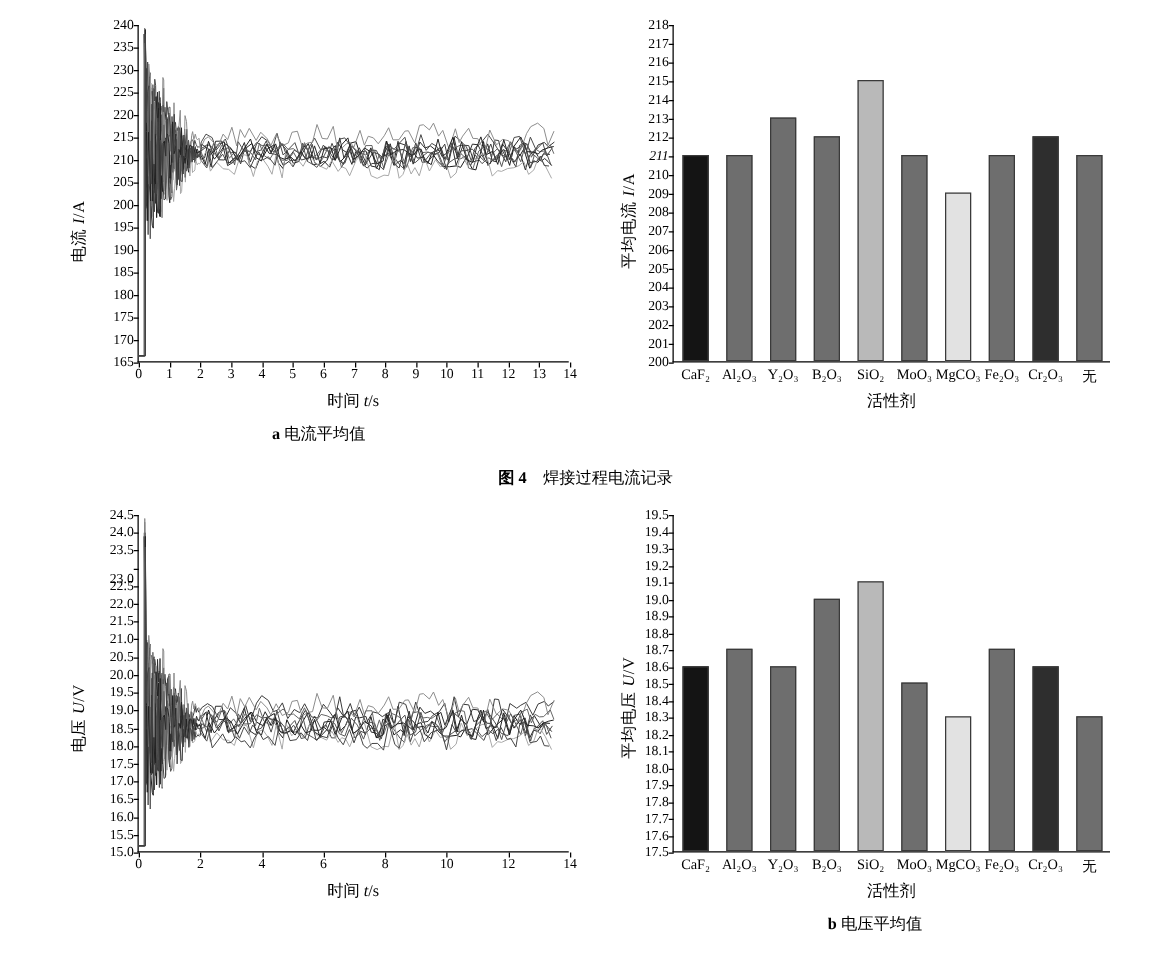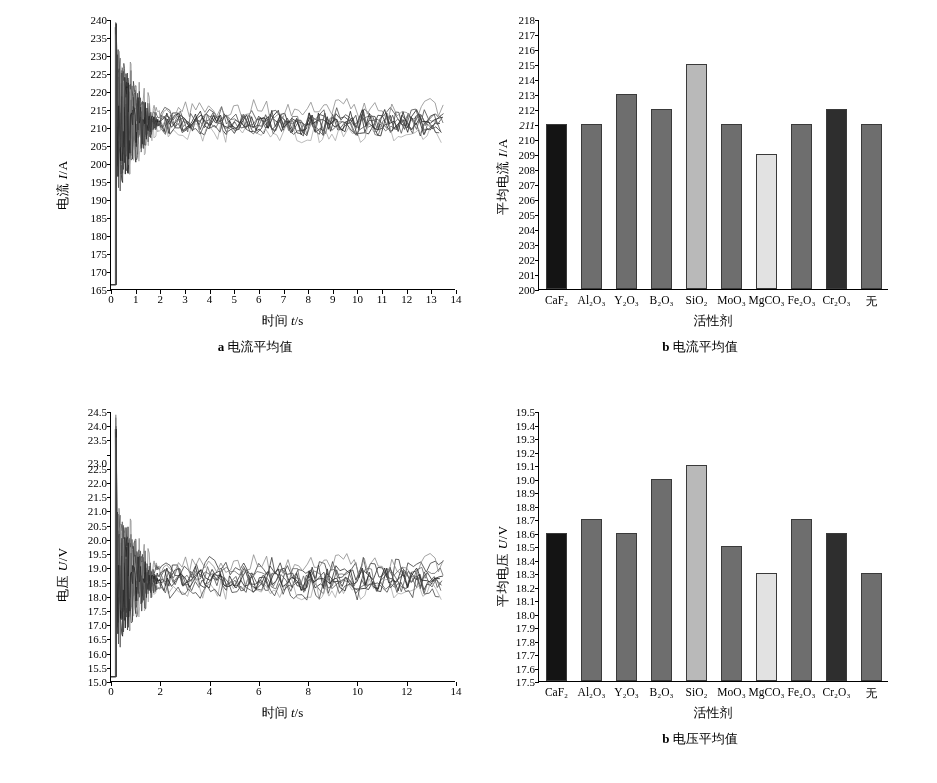--- a/index.html
+++ b/index.html
@@ -266,26 +266,27 @@
           <div class="barlabel" style="left: 227.5px;">MgCO₃</div>
           <div class="bar" style="left: 252px; width: 21px; height: 165px; background: rgb(110, 110, 110);"></div>
           <div class="barlabel" style="left: 262.5px;">Fe₂O₃</div>
           <div class="bar" style="left: 287px; width: 21px; height: 180px; background: rgb(46, 46, 46);"></div>
           <div class="barlabel" style="left: 297.5px;">Cr₂O₃</div>
           <div class="bar" style="left: 322px; width: 21px; height: 165px; background: rgb(110, 110, 110);"></div>
           <div class="barlabel" style="left: 332.5px;">无</div>
         </div>
       <div class="xlabel" style="left:58px; top:312px; width:350px;">活性剂</div>
     </div>
-    <div class="caption" style="top:338px;">
-      <b>b</b>
-      <span>电流平均值</span>
-    </div>
   </div>
 
+  <div class="figcaption" style="top:373px;">
+    <span class="lbl">图 4</span>
+    &nbsp;&nbsp;
+    <span>焊接过程电流记录</span>
+  </div>
 </div>
 
 <div class="figure-block" id="figure5">
 
   <div class="panel panel-left">
     <div class="plot-wrap" style="height:330px;">
       <div class="ylabel" style="left:14px; top:210px;">电压 <span class="it">U</span>/V</div>
       <div class="axis-frame" id="f5a-frame" style="left:70px; top:20px; width:345px; height:270px;">
           <div class="tick-y" style="top: 270px;">15.0</div>
           <div class="tick-mark-y" style="top: 270px;"></div>

